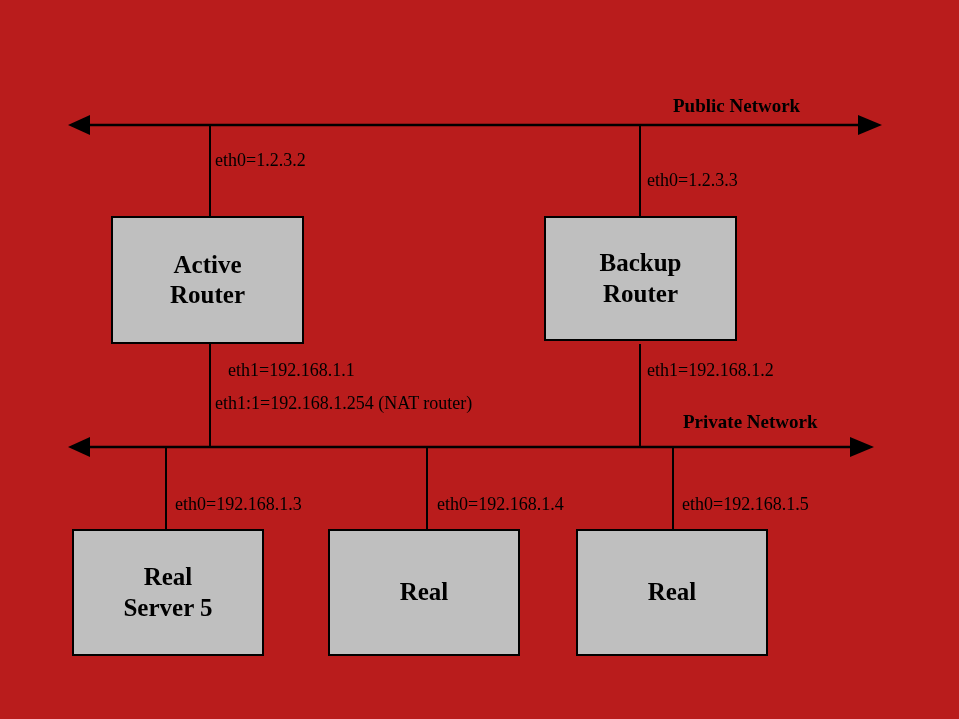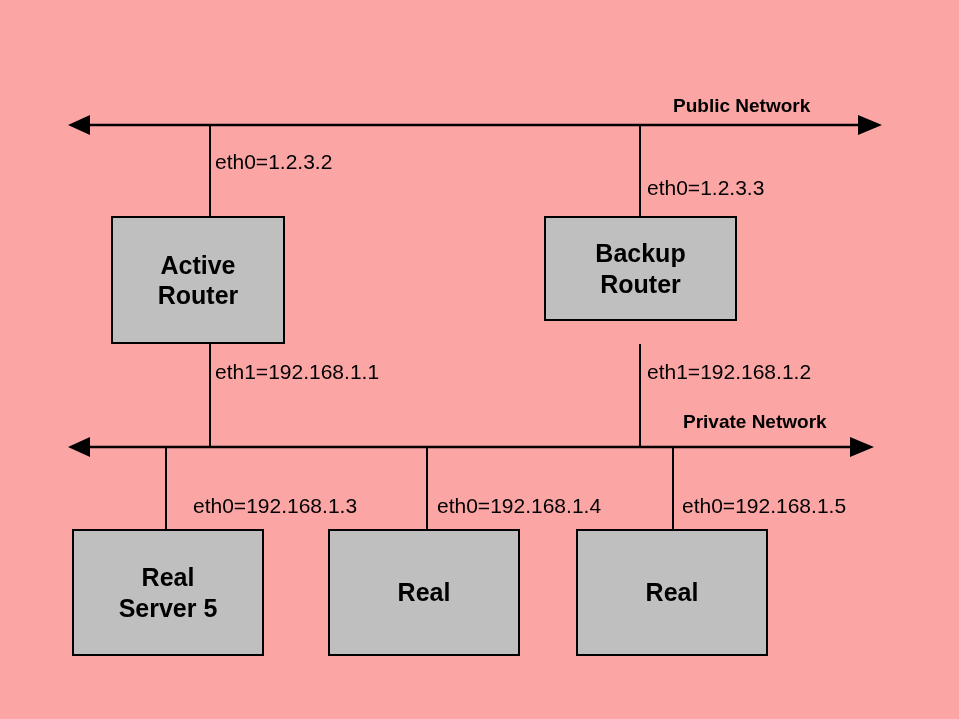--- a/index.html
+++ b/index.html
@@ -8,22 +8,23 @@
     padding: 0;
     background: #ffffff;
   }
   body {
     font-family: "Liberation Sans", sans-serif;
   }
   #diagram-root {
     position: relative;
     width: 959px;
     height: 719px;
-    background: #fca5a5;
+    background: #b91c1c;
     overflow: hidden;
+    font-family: Liberation Serif, serif;
   }
   #diagram-svg {
     position: absolute;
     left: 0;
     top: 0;
     width: 959px;
     height: 719px;
     display: block;
   }
   .node-box {
@@ -41,21 +42,21 @@
     color: #000000;
     text-align: center;
     letter-spacing: 0px;
   }
   .node-box .node-line {
     display: block;
     white-space: nowrap;
   }
   .iface-label {
     position: absolute;
-    font-size: 21px;
+    font-size: 18px;
     color: #000000;
     white-space: nowrap;
     line-height: 1.0;
   }
   .net-title {
     position: absolute;
     font-size: 19px;
     font-weight: bold;
     color: #000000;
     white-space: nowrap;
@@ -92,38 +93,39 @@
     <line x1="673" y1="447" x2="673" y2="530" stroke="#000000" stroke-width="2"></line>
   </svg>
 
   <div class="net-title" style="left:673px; top:96px;">Public Network</div>
 
   <div class="net-title" style="left:683px; top:412px;">Private Network</div>
 
   <div class="iface-label" style="left:215px; top:151px;">eth0=1.2.3.2</div>
 
 
-  <div class="iface-label" style="left:647px; top:177px;">eth0=1.2.3.3</div>
+  <div class="iface-label" style="left:647px; top:171px;">eth0=1.2.3.3</div>
 
-  <div class="node-box" style="left:111px; top:216px; width:174px; height:128px;">
+  <div class="node-box" style="left:111px; top:216px; width:193px; height:128px;">
     <span class="node-line">Active</span>
     <span class="node-line">Router</span>
   </div>
 
-  <div class="node-box" style="left:544px; top:216px; width:193px; height:105px;">
+  <div class="node-box" style="left:544px; top:216px; width:193px; height:125px;">
     <span class="node-line">Backup</span>
     <span class="node-line">Router</span>
   </div>
 
-  <div class="iface-label" style="left:215px; top:361px;">eth1=192.168.1.1</div>
+  <div class="iface-label" style="left:228px; top:361px;">eth1=192.168.1.1</div>
 
+  <div class="iface-label" style="left:215px; top:394px;">eth1:1=192.168.1.254 (NAT router)</div>
 
   <div class="iface-label" style="left:647px; top:361px;text-align:center;">eth1=192.168.1.2</div>
 
-  <div class="iface-label" style="left:175px; top:495px;margin-left:18px;">eth0=192.168.1.3</div>
+  <div class="iface-label" style="left:175px; top:495px;">eth0=192.168.1.3</div>
 
   <div class="iface-label" style="left:437px; top:495px;text-align:center;">eth0=192.168.1.4</div>
 
   <div class="iface-label" style="left:682px; top:495px;">eth0=192.168.1.5</div>
 
   <div class="node-box" style="left:72px; top:529px; width:192px; height:127px;">
     <span class="node-line">Real</span>
     <span class="node-line">Server 5</span>
   </div>
 

